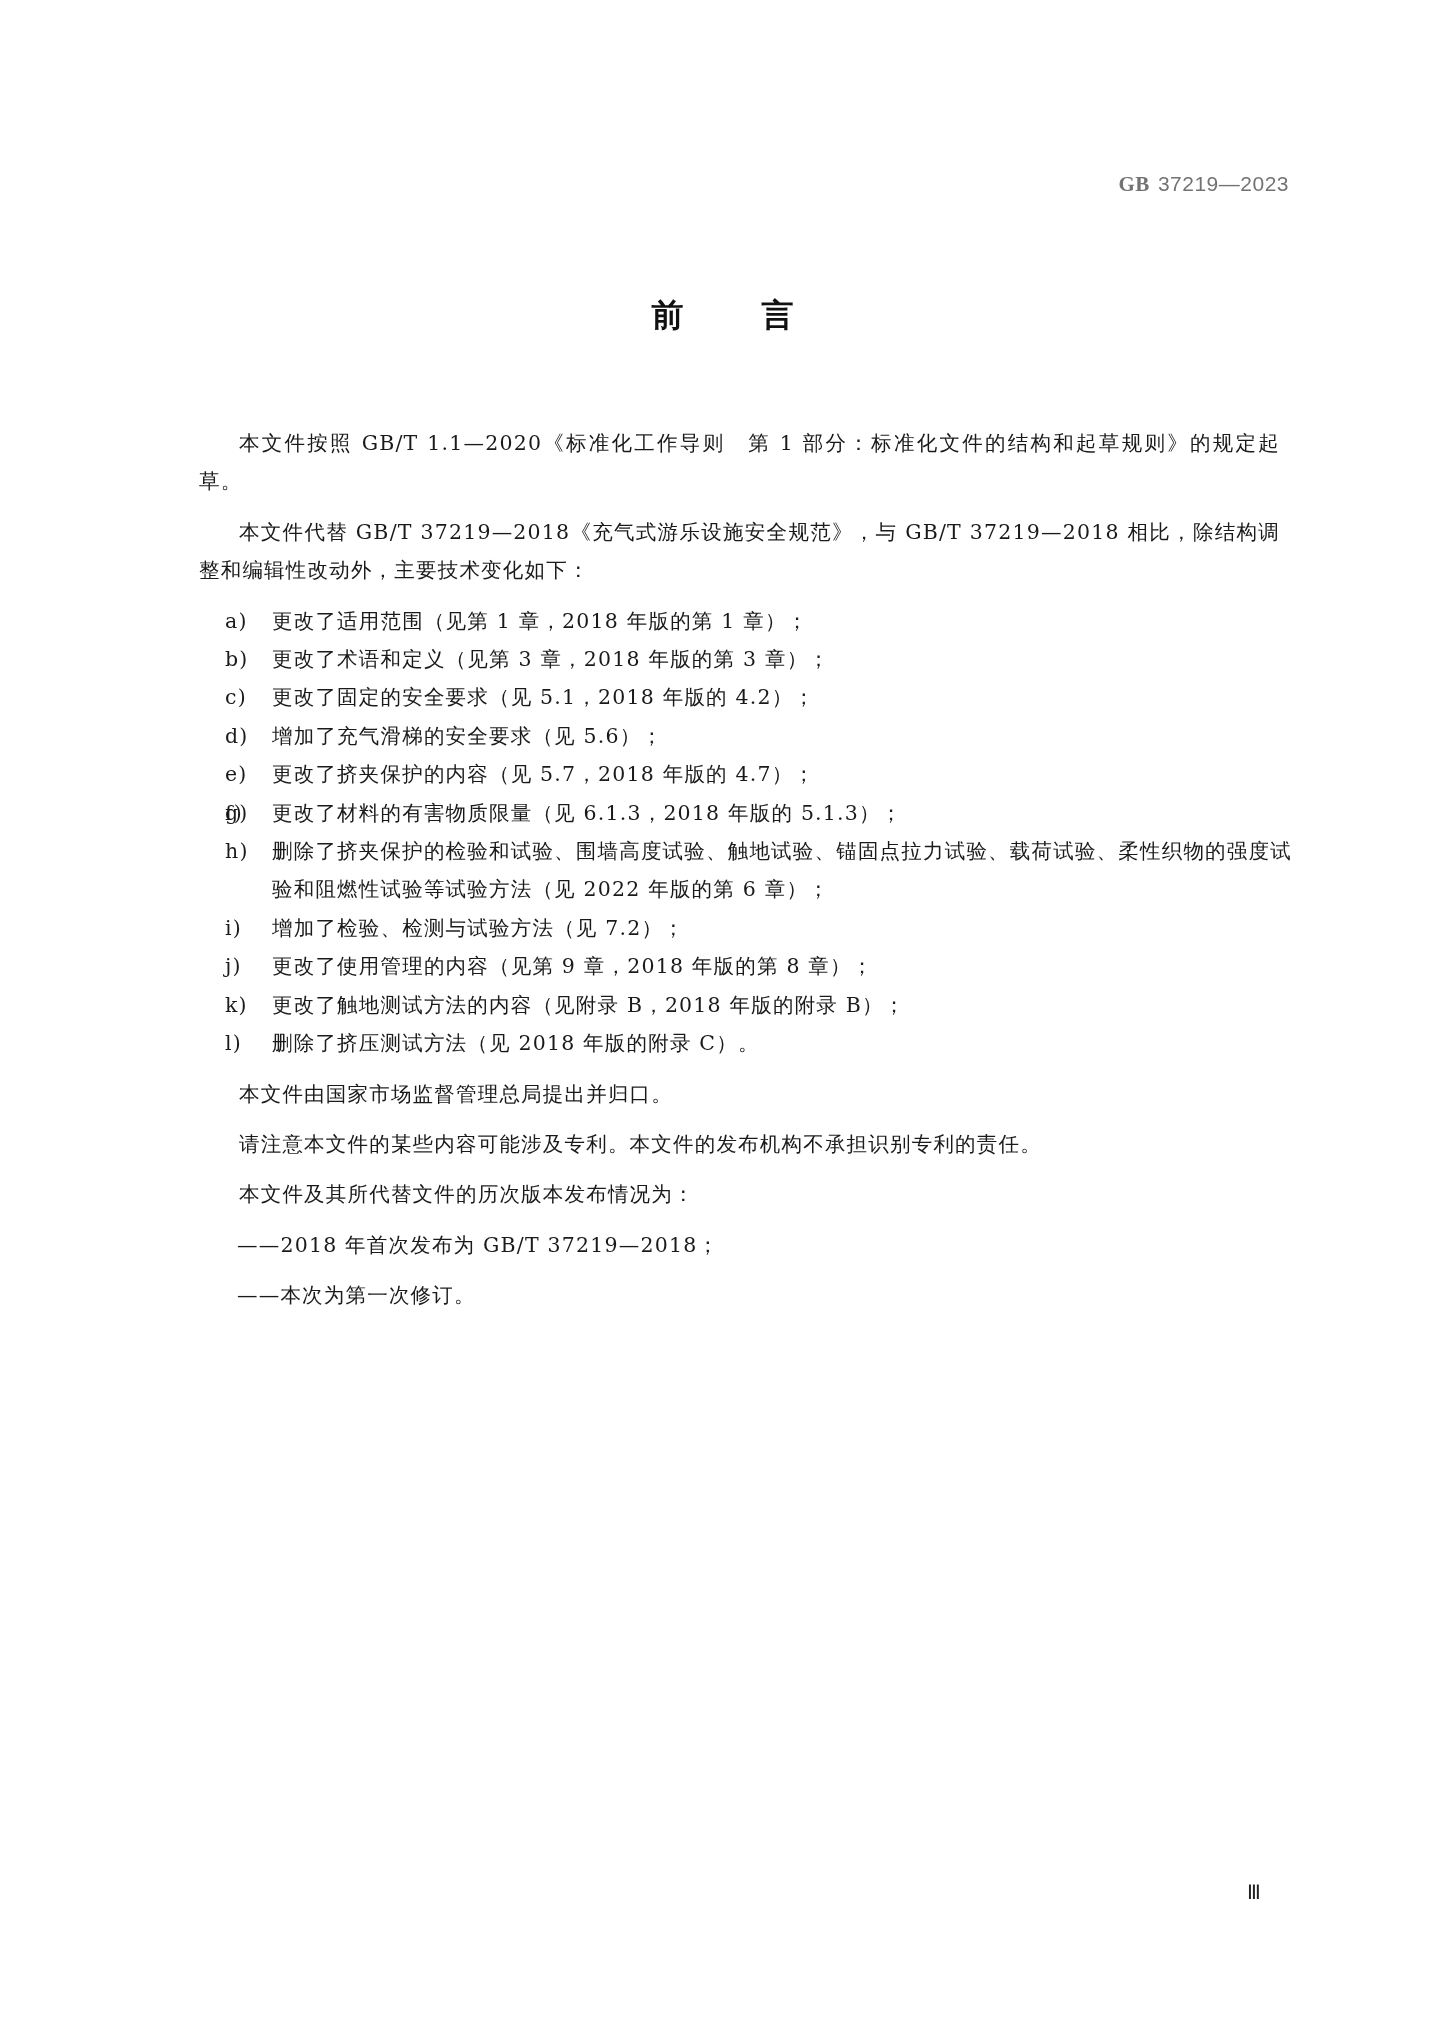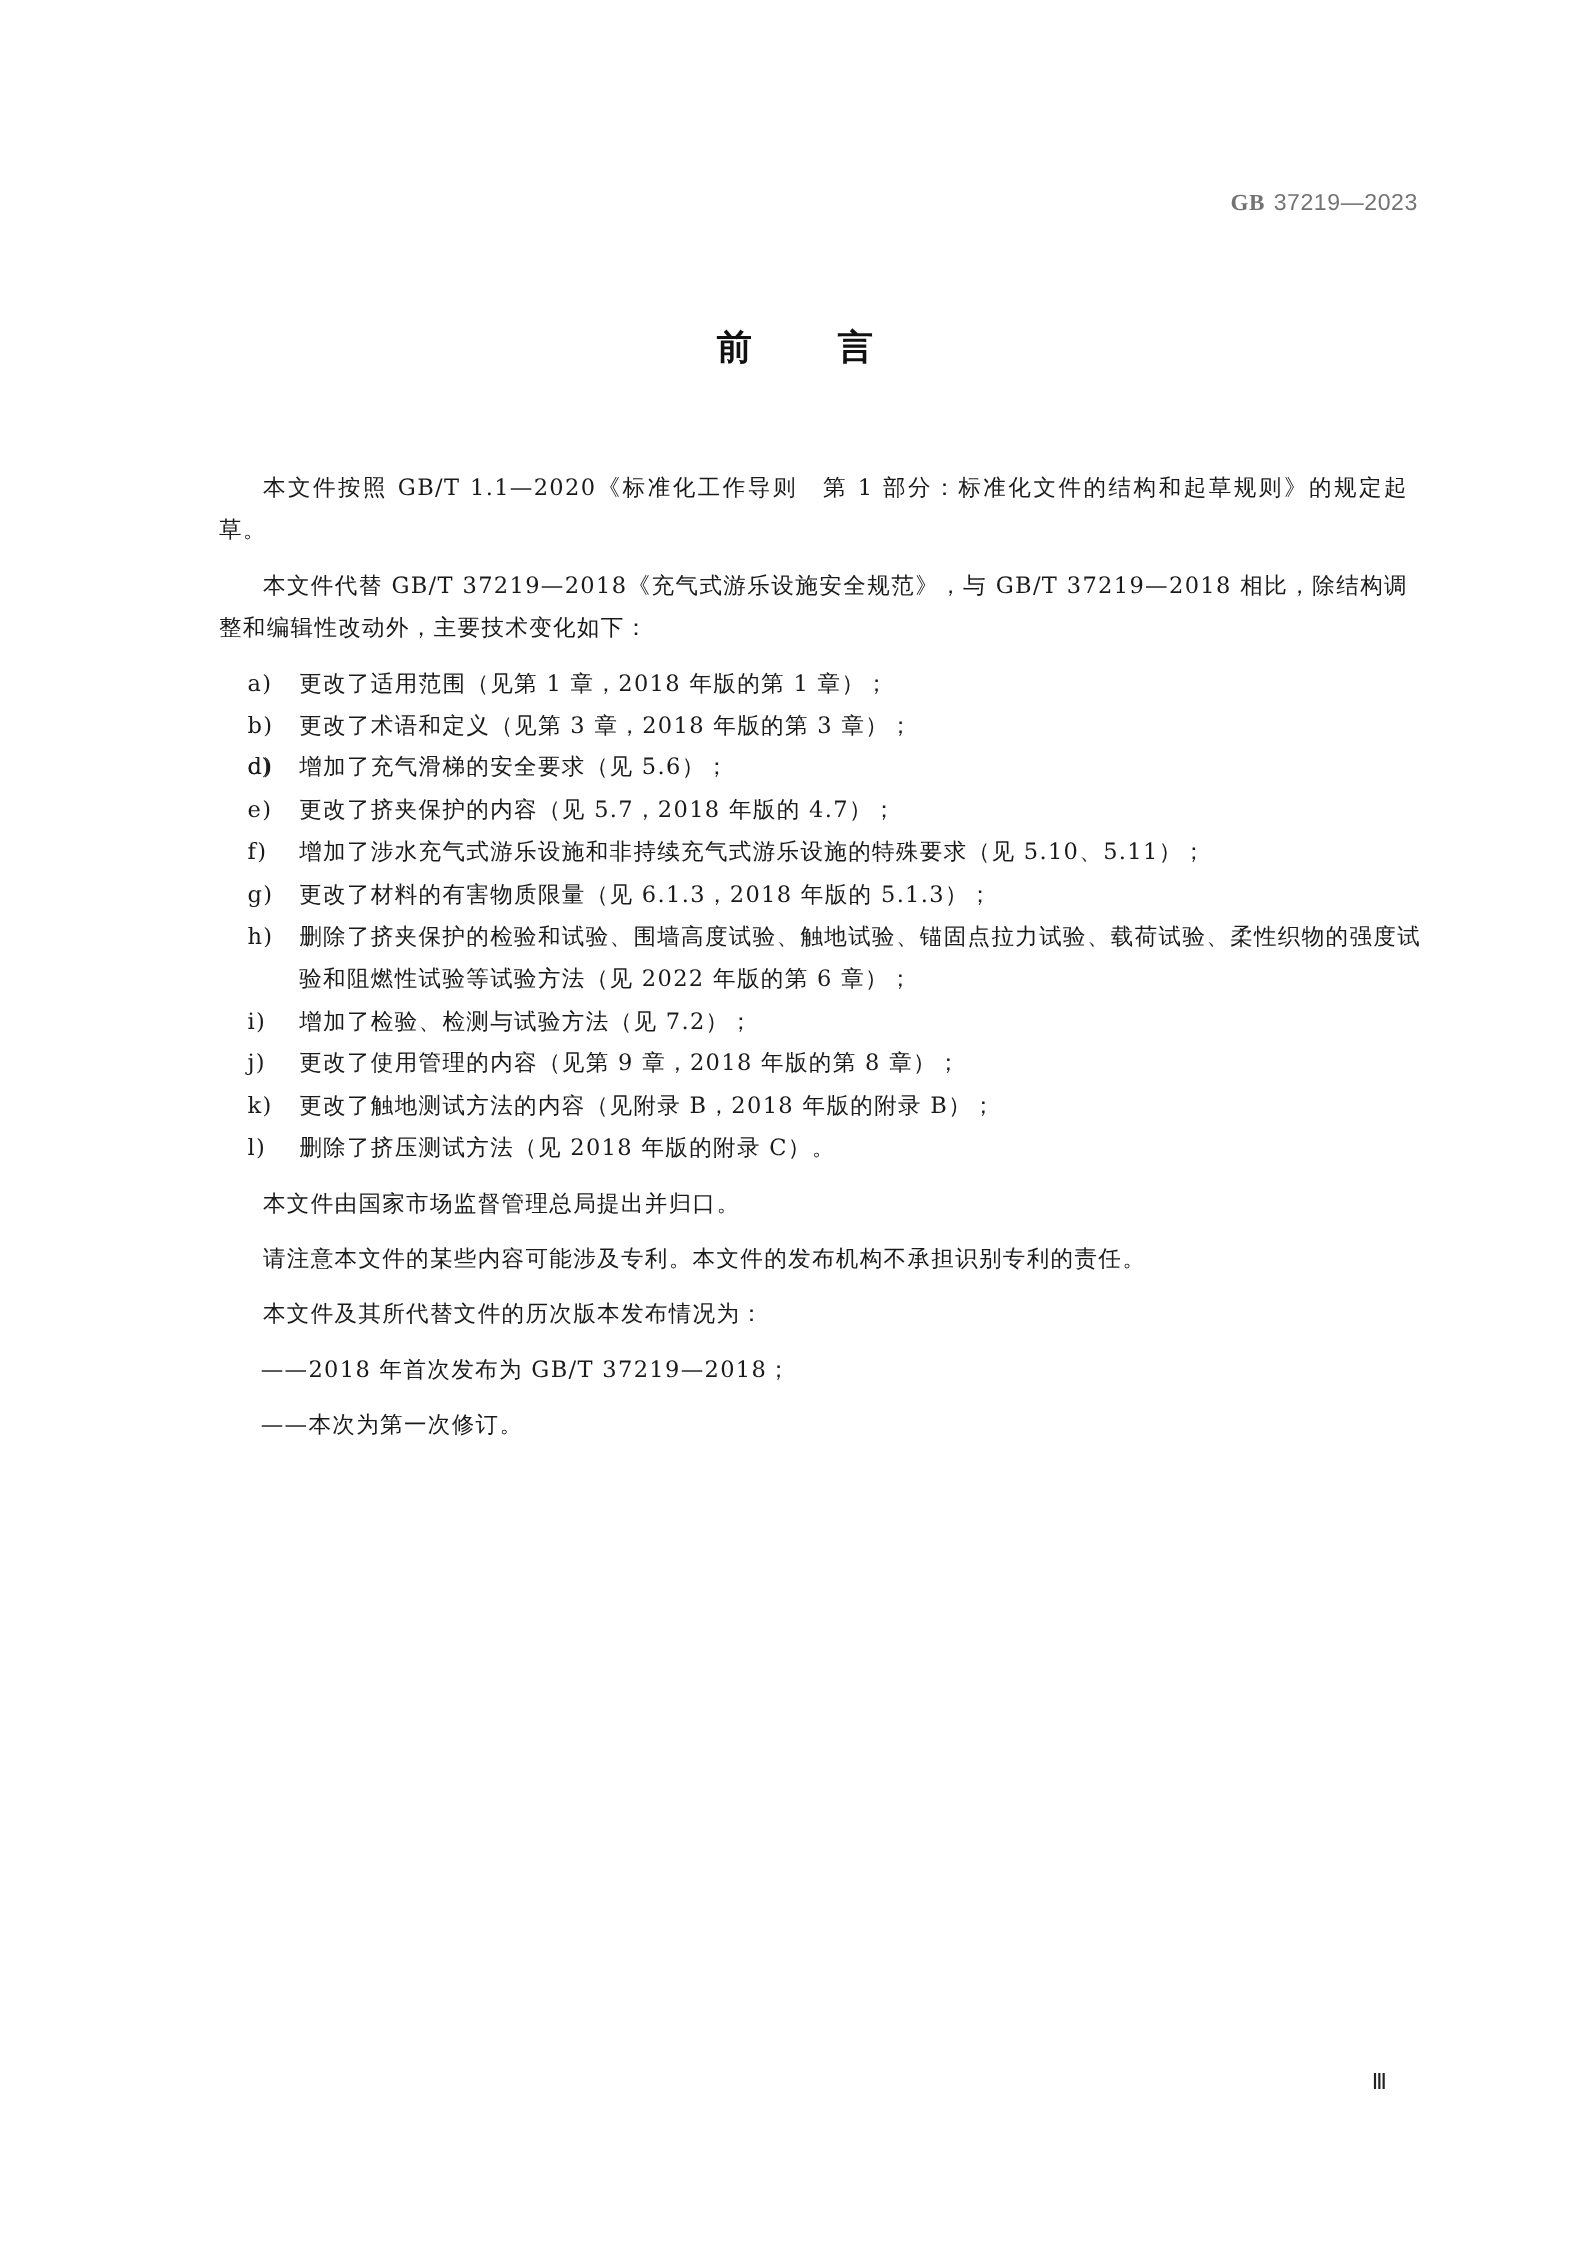--- a/index.html
+++ b/index.html
@@ -46,24 +46,24 @@
   <span>前</span><span class="gap"></span><span>言</span>
 </div>
 
 <div class="body">
   <p class="p">本文件按照 GB/T 1.1—2020《标准化工作导则　第 1 部分：标准化文件的结构和起草规则》的规定起草。</p>
   <p class="p">本文件代替 GB/T 37219—2018《充气式游乐设施安全规范》，与 GB/T 37219—2018 相比，除结构调整和编辑性改动外，主要技术变化如下：</p>
 
   <div>
     <p class="item"><span class="lbl">a)</span><span>更改了适用范围（见第 1 章，2018 年版的第 1 章）；</span></p>
     <p class="item"><span class="lbl">b)</span><span>更改了术语和定义（见第 3 章，2018 年版的第 3 章）；</span></p>
-    <p class="item"><span class="lbl">c)</span></p>
+    <p class="item"><span class="lbl">c)</span><span>更改了固定的安全要求（见 5.1，2018 年版的 4.2）；</span></p>
     <p class="item"><span class="lbl">d)</span><span>增加了充气滑梯的安全要求（见 5.6）；</span></p>
     <p class="item"><span class="lbl">e)</span><span>更改了挤夹保护的内容（见 5.7，2018 年版的 4.7）；</span></p>
-    <p class="item"><span class="lbl">f)</span><span>增加了涉水充气式游乐设施和非持续充气式游乐设施的特殊要求（见 5.10、5.11）；</span></p>
+    <p class="item"><span class="lbl">f)</span></p>
     <p class="item"><span class="lbl">g)</span><span>更改了材料的有害物质限量（见 6.1.3，2018 年版的 5.1.3）；</span></p>
     <p class="item wrap"><span class="lbl">h)</span><span>删除了挤夹保护的检验和试验、围墙高度试验、触地试验、锚固点拉力试验、载荷试验、柔性织物的强度试验和阻燃性试验等试验方法（见 2022 年版的第 6 章）；</span></p>
     <p class="item"><span class="lbl">i)</span><span>增加了检验、检测与试验方法（见 7.2）；</span></p>
     <p class="item"><span class="lbl">j)</span><span>更改了使用管理的内容（见第 9 章，2018 年版的第 8 章）；</span></p>
     <p class="item"><span class="lbl">k)</span><span>更改了触地测试方法的内容（见附录 B，2018 年版的附录 B）；</span></p>
     <p class="item"><span class="lbl">l)</span><span>删除了挤压测试方法（见 2018 年版的附录 C）。</span></p>
   </div>
 
   <p class="p">本文件由国家市场监督管理总局提出并归口。</p>
   <p class="p">请注意本文件的某些内容可能涉及专利。本文件的发布机构不承担识别专利的责任。</p>

